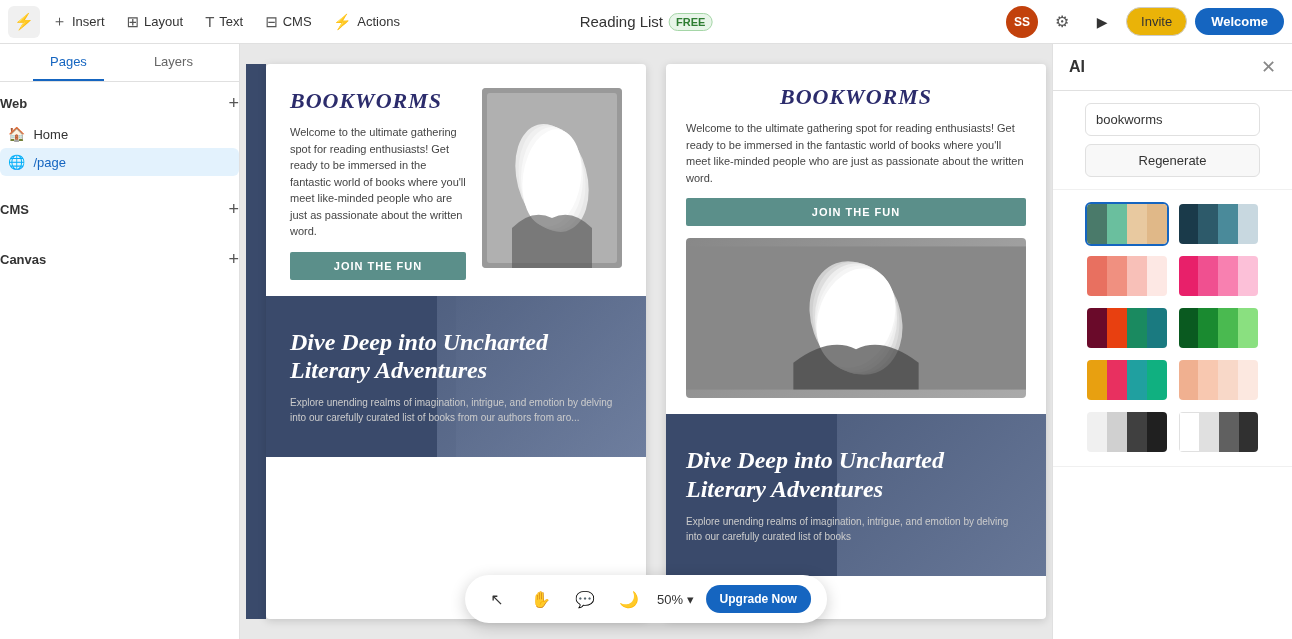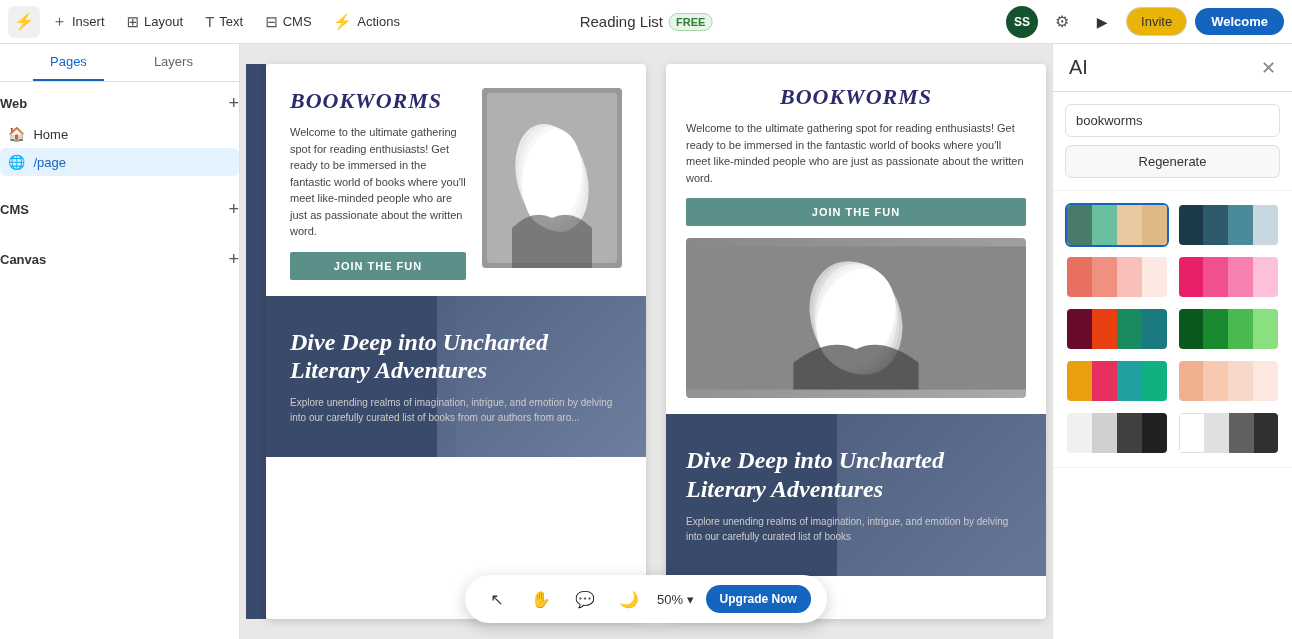--- a/index.html
+++ b/index.html
@@ -30,21 +30,21 @@
       display: flex; align-items: center; gap: 5px; padding: 6px 10px;
       border: none; background: transparent; cursor: pointer; border-radius: 6px;
       font-size: 13px; color: #333; white-space: nowrap;
     }
     .toolbar-btn .icon { font-size: 15px; color: #555; }
 
     .site-name { font-size: 15px; font-weight: 500; color: #333; }
     .free-badge { background: #e8f5e9; color: #2e7d32; font-size: 11px; font-weight: 600; padding: 2px 6px; border-radius: 10px; border: 1px solid #a5d6a7; }
 
     .avatar-btn {
-      width: 32px; height: 32px; border-radius: 50%; background: #14532d;
+      width: 32px; height: 32px; border-radius: 50%; background: #c2410c;
       display: flex; align-items: center; justify-content: center; color: #fff;
       font-size: 12px; font-weight: 700; cursor: pointer; border: none;
     }
     .icon-btn {
       width: 32px; height: 32px; border-radius: 50%; background: transparent;
       display: flex; align-items: center; justify-content: center;
       cursor: pointer; border: none; font-size: 16px; color: #555;
     }
     .play-btn {
       width: 32px; height: 32px; border-radius: 50%; background: transparent;
@@ -195,24 +195,24 @@
 
     
     .right-panel {
       width: 240px; background: #fff; border-left: 1px solid #e0e0e0;
       display: flex; flex-direction: column; flex-shrink: 0; overflow-y: auto;
     }
     .panel-header {
       display: flex; align-items: center; justify-content: space-between;
       padding: 12px 16px; border-bottom: 1px solid #e0e0e0;
     }
-    .panel-title { font-size: 20px; font-weight: 400; color: #333; }
+    .panel-title { font-size: 16px; font-weight: 700; color: #333; }
     .close-btn { background: none; border: none; cursor: pointer; font-size: 18px; color: #888; }
 
-    .panel-section { padding: 12px 12px; border-bottom: 1px solid #f0f0f0; }
+    .panel-section { padding: 12px 32px; border-bottom: 1px solid #f0f0f0; }
 
     .ai-input {
       width: 100%; padding: 8px 10px; border: 1px solid #e0e0e0; border-radius: 6px;
       font-size: 13px; color: #333; outline: none; margin-bottom: 8px;
     }
     .regenerate-btn {
       width: 100%; padding: 8px; border: 1px solid #e0e0e0; border-radius: 6px;
       background: #f8f8f8; cursor: pointer; font-size: 13px; color: #333; font-weight: 500;
     }
 

